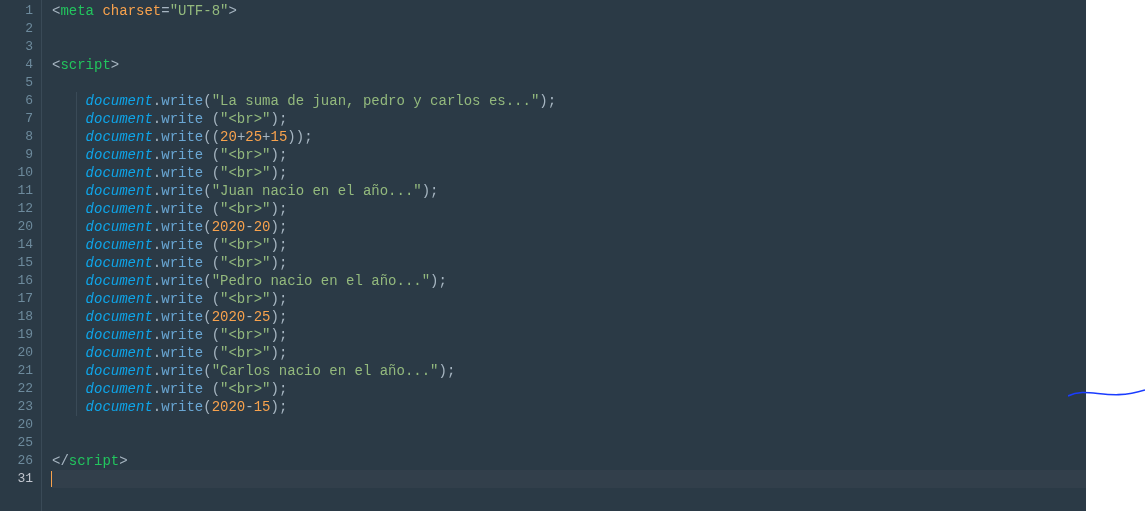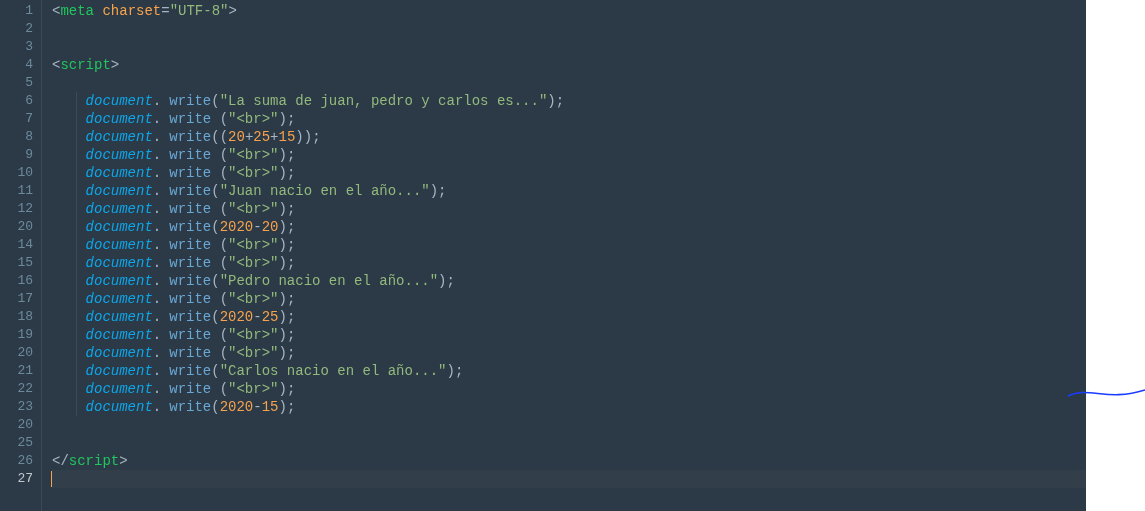--- a/index.html
+++ b/index.html
@@ -63,21 +63,21 @@
     bottom: 0;
     width: 1px;
     background: #3a4a57;
   }
   .punct { color: #a6b5c1; }
   .tag { color: #22c55e; }
   .attr { color: #f8a24d; }
   .op { color: #a6b5c1; }
   .string { color: #93b97d; }
   .obj { color: #0ea5e9; font-style: italic; }
-  .method { color: #6aa7d4; margin-left: 8px; }
+  .method { color: #6aa7d4; }
   .num { color: #f8a24d; }
   .right-strip {
     width: 59px;
     height: 511px;
     background: #ffffff;
     position: relative;
   }
   .squiggle {
     position: absolute;
     top: 384px;
@@ -110,21 +110,21 @@
       <div class="ln">17</div>
       <div class="ln">18</div>
       <div class="ln">19</div>
       <div class="ln">20</div>
       <div class="ln">21</div>
       <div class="ln">22</div>
       <div class="ln">23</div>
       <div class="ln">20</div>
       <div class="ln">25</div>
       <div class="ln">26</div>
-      <div class="ln active">27</div>
+      <div class="ln active">31</div>
     </div>
   <div class="code">
       <div class="line"><span class="punct">&lt;</span><span class="tag">meta</span><span> </span><span class="attr">charset</span><span class="op">=</span><span class="string">"UTF-8"</span><span class="punct">&gt;</span></div>
       <div class="line"></div>
       <div class="line"></div>
       <div class="line"><span class="punct">&lt;</span><span class="tag">script</span><span class="punct">&gt;</span></div>
       <div class="line"></div>
       <div class="line"><span class="indent-guide" style="left: 24px;"></span><span>    </span><span class="obj">document</span><span class="punct">.</span><span class="method">write</span><span class="punct">(</span><span class="string">"La suma de juan, pedro y carlos es..."</span><span class="punct">)</span><span class="punct">;</span></div>
       <div class="line"><span class="indent-guide" style="left: 24px;"></span><span>    </span><span class="obj">document</span><span class="punct">.</span><span class="method">write</span><span> </span><span class="punct">(</span><span class="string">"&lt;br&gt;"</span><span class="punct">)</span><span class="punct">;</span></div>
       <div class="line"><span class="indent-guide" style="left: 24px;"></span><span>    </span><span class="obj">document</span><span class="punct">.</span><span class="method">write</span><span class="punct">(</span><span class="punct">(</span><span class="num">20</span><span class="op">+</span><span class="num">25</span><span class="op">+</span><span class="num">15</span><span class="punct">)</span><span class="punct">)</span><span class="punct">;</span></div>

